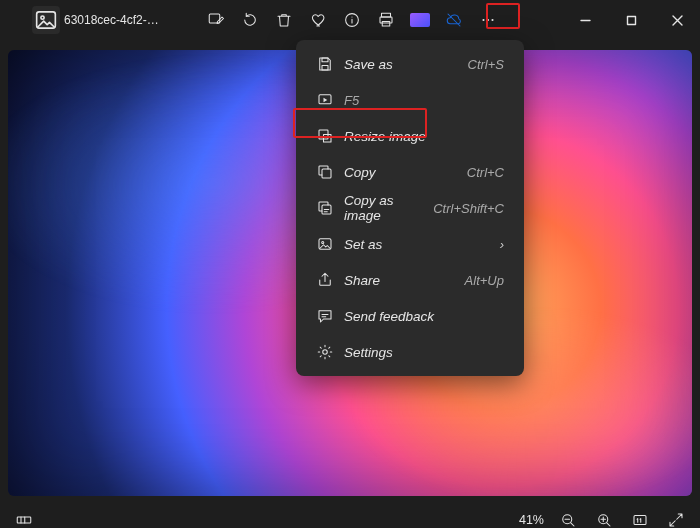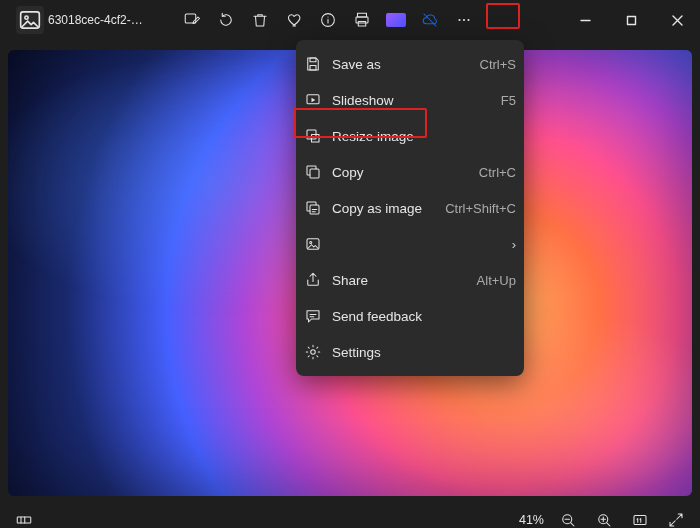--- a/index.html
+++ b/index.html
@@ -13,22 +13,23 @@
   }
   
   .topbar {
     position: absolute; top: 0; left: 0; right: 0; height: 40px;
     background: #1e1e1e;
     display: flex; align-items: center;
     z-index: 5;
   }
   .title-area {
     display: flex; align-items: center; gap: 4px;
-    padding-left: 16px;
+    padding-left: 8px;
     width: 170px;
+    margin-left: 24px;
   }
   .app-icon {
     width: 28px; height: 28px; border-radius: 4px; background: #2a2a2a;
     display: flex; align-items: center; justify-content: center;
   }
   .title-text { font-size: 12px; color: #e5e5e5; white-space: nowrap; overflow: hidden; }
   .toolbar {
     display: flex; align-items: center; gap: 2px;
     margin-left: 6px;
   }
@@ -78,24 +79,25 @@
   .menu {
     position: absolute; top: 40px; left: 296px;
     width: 228px;
     background: #2b2b2b;
     border-radius: 8px;
     box-shadow: 0 8px 28px rgba(0,0,0,0.5);
     padding: 6px 0;
     z-index: 30;
   }
   .mitem {
-    height: 36px; padding: 0 8px;
+    height: 36px; padding: 0 20px;
     display: flex; align-items: center; gap: 10px;
     cursor: pointer; position: relative;
     color: #e5e5e5;
+    font-style: italic;
   }
   .mitem .micon { width: 18px; height: 18px; display: flex; align-items: center; justify-content: center; flex: none; }
   .mitem .mlabel { flex: 1; font-size: 13.5px; }
   .mitem .mkey { font-size: 13px; color: #aaa; }
   .mitem .chev { font-size: 13px; color: #ccc; margin-left: auto; }
   .hl-resize {
     position: absolute; top: 108px; left: 293px; width: 134px; height: 30px;
     z-index: 40; pointer-events: none;
   }
 
@@ -215,21 +217,20 @@
       <span class="mlabel">Save as</span>
       <span class="mkey">Ctrl+S</span>
     </div>
     <div class="mitem">
       <span class="micon">
         <svg viewBox="0 0 24 24">
           <rect x="4" y="5" width="16" height="12" rx="1.5"></rect>
           <path d="M10 9l5 3-5 3z" fill="currentColor" stroke="none"></path>
         </svg>
       </span>
-      <span class="mlabel">Slideshow</span>
       <span class="mkey">F5</span>
     </div>
     <div class="mitem">
       <span class="micon">
         <svg viewBox="0 0 24 24">
           <rect x="4" y="4" width="12" height="12" rx="1"></rect>
           <path d="M10 10h10v10H10z"></path>
         </svg>
       </span>
       <span class="mlabel">Resize image</span>
@@ -256,20 +257,21 @@
       <span class="mkey">Ctrl+Shift+C</span>
     </div>
     <div class="mitem">
       <span class="micon">
         <svg viewBox="0 0 24 24">
           <rect x="4" y="5" width="16" height="14" rx="2"></rect>
           <circle cx="9" cy="10" r="1.4"></circle>
           <path d="M5 18l5-5 3 3 2-2 4 4"></path>
         </svg>
       </span>
+      <span class="mlabel">Set as</span>
       <span class="chev">›</span>
     </div>
     <div class="mitem">
       <span class="micon">
         <svg viewBox="0 0 24 24">
           <path d="M5 12v6a1 1 0 0 0 1 1h12a1 1 0 0 0 1-1v-6"></path>
           <path d="M12 3v11M8 7l4-4 4 4"></path>
         </svg>
       </span>
       <span class="mlabel">Share</span>

